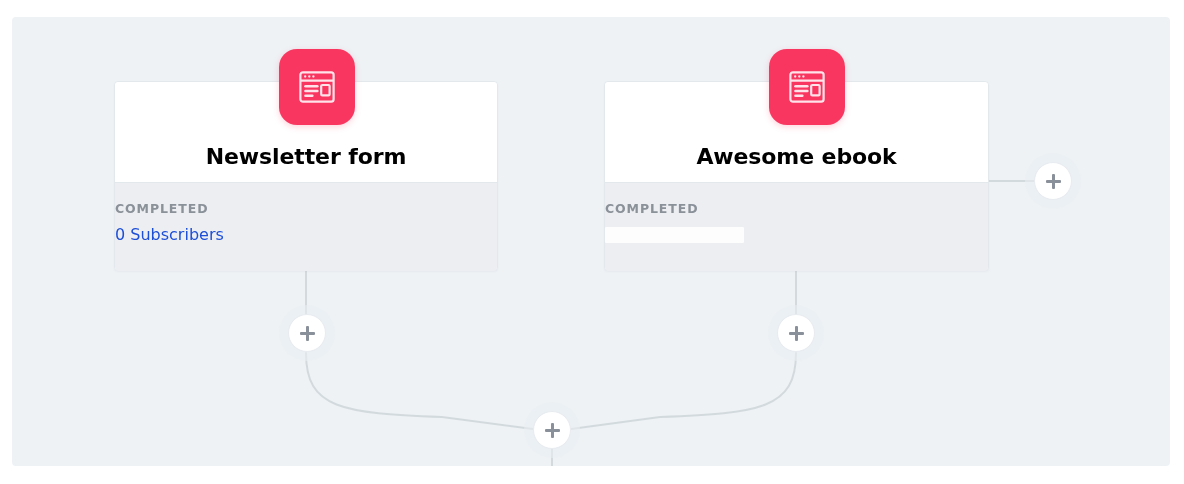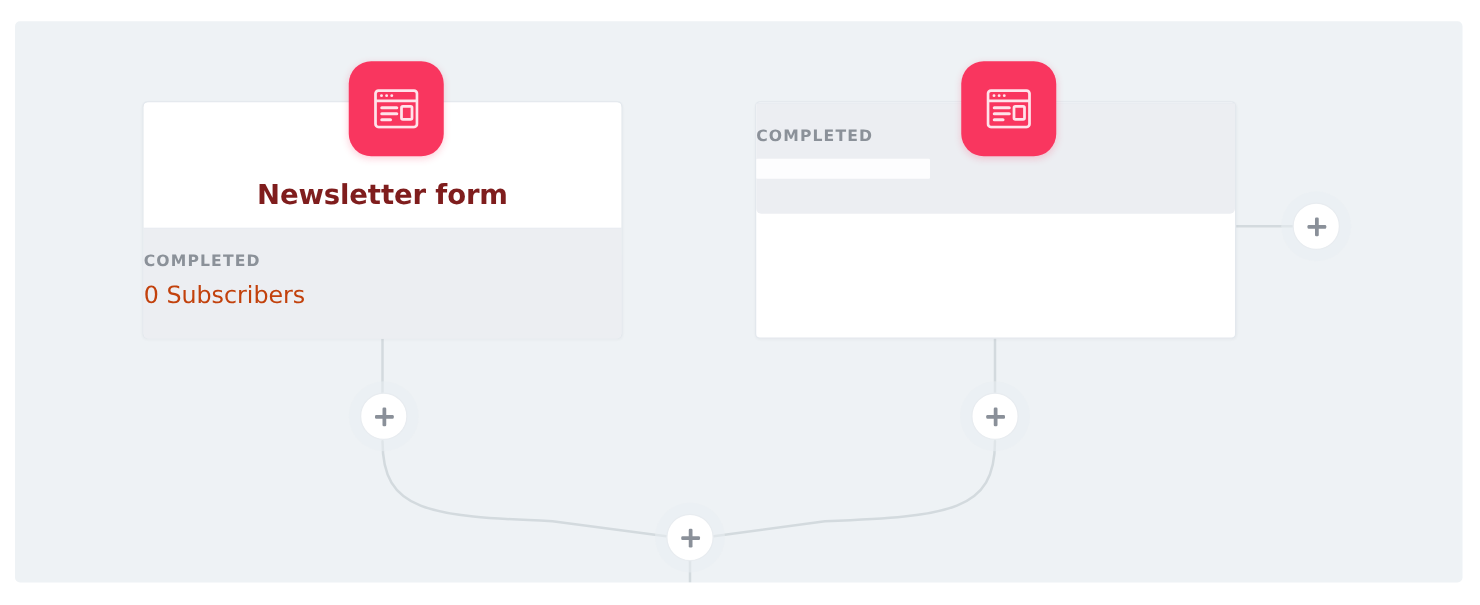--- a/index.html
+++ b/index.html
@@ -60,21 +60,21 @@
     border-radius: 4px 4px 0 0;
     display: flex;
     align-items: flex-end;
     justify-content: center;
     box-sizing: border-box;
     padding-bottom: 14px;
   }
   .card-title {
     font-size: 22px;
     font-weight: 700;
-    color: #7f1d1d;
+    color: #000000;
     letter-spacing: -0.1px;
     line-height: 1;
     white-space: nowrap;
   }
   .card-body {
     height: 89px;
     background: #eceef2;
     border-top: 1px solid #e3e8ed;
     border-radius: 0 0 4px 4px;
     box-sizing: border-box;
@@ -83,22 +83,22 @@
     padding-top: 18px;
   }
   .card-status {
     font-size: 12.5px;
     font-weight: 700;
     letter-spacing: 0.9px;
     color: #8b9199;
   }
   .card-metric {
     margin-top: 9px;
-    font-size: 19px;
-    color: #c2410c;
+    font-size: 16px;
+    color: #1d4ed8;
     font-weight: 400;
   }
   .skeleton-bar {
     margin-top: 11px;
     width: 139px;
     height: 16px;
     background: #fdfdfe;
     border-radius: 1px;
   }
 
@@ -186,20 +186,23 @@
       <div class="card-head">
         <div class="card-title">Newsletter form</div>
       </div>
       <div class="card-body">
         <div class="card-status">COMPLETED</div>
         <div class="card-metric">0 Subscribers</div>
       </div>
     </div>
 
     <div class="node-card" id="card-ebook">
+      <div class="card-head">
+        <div class="card-title">Awesome ebook</div>
+      </div>
       <div class="card-body">
         <div class="card-status">COMPLETED</div>
         <div class="skeleton-bar"></div>
       </div>
     </div>
 
     <div class="icon-badge" id="badge-newsletter">
       <span>
         <svg width="36" height="32" viewBox="0 0 36 32" xmlns="http://www.w3.org/2000/svg">
           <rect x="1.4" y="1.4" width="33.2" height="29.2" rx="2.4" fill="none" stroke="#ffe3ea" stroke-width="2.2"></rect>

